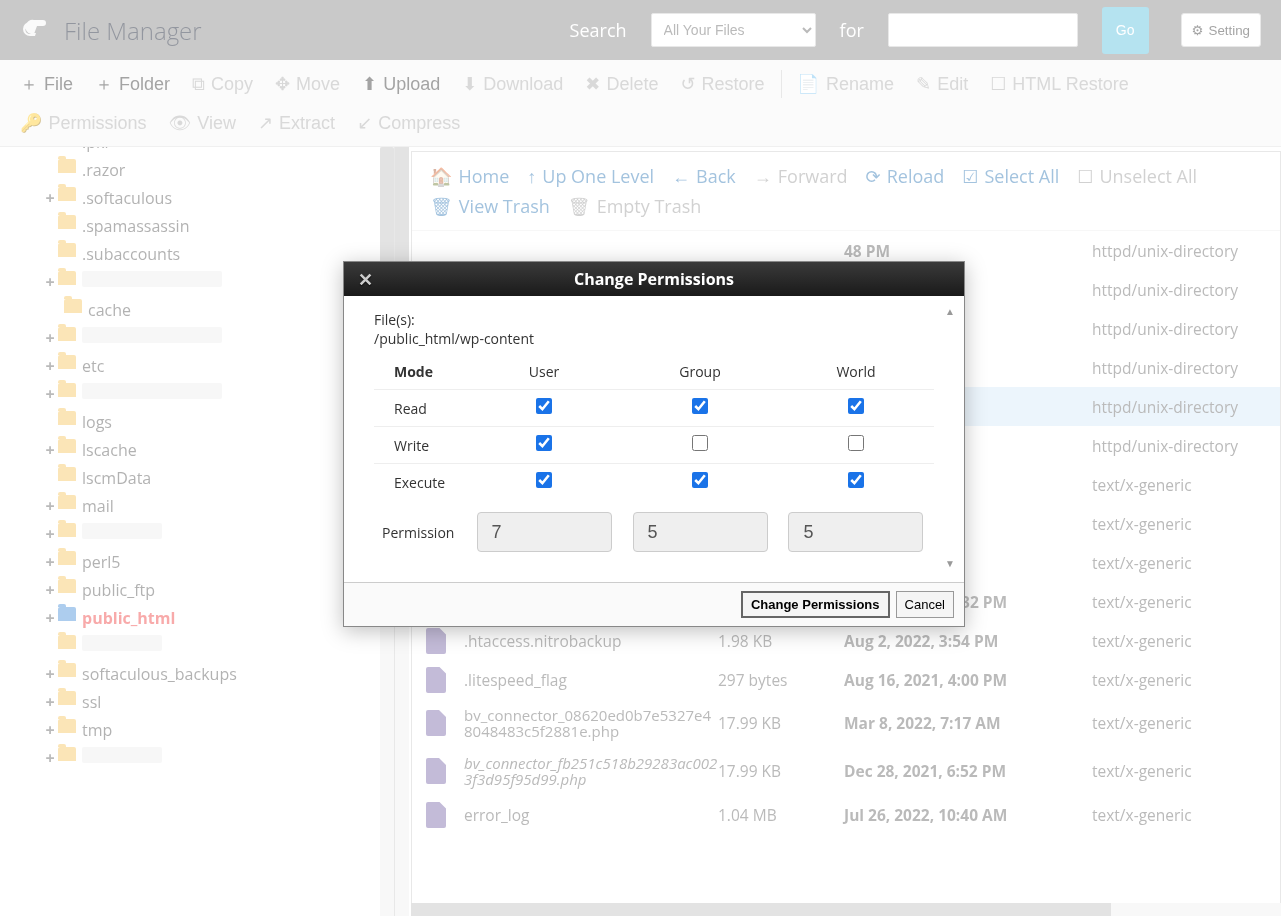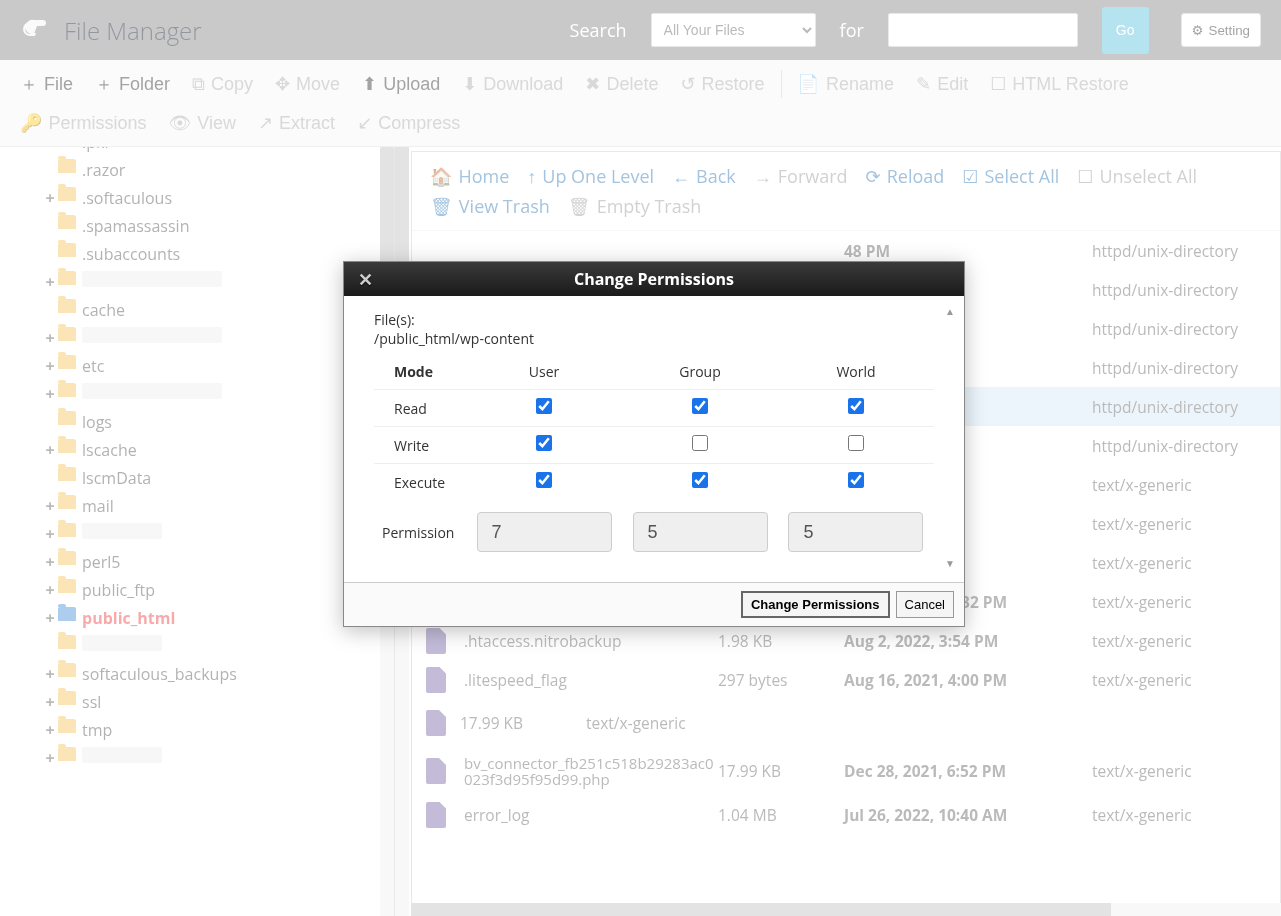--- a/index.html
+++ b/index.html
@@ -202,21 +202,21 @@
         </div>
         <div class="tree-item" style="padding-left: 58px;">
           <span class="folder-ico"></span>
           <span class="label">.subaccounts</span>
         </div>
         <div class="tree-item" style="padding-left: 58px;">
           <span class="expander" style="left:44px">+</span>
           <span class="folder-ico"></span>
           <span class="redacted" style="width:140px"></span>
         </div>
-        <div class="tree-item" style="padding-left: 58px;">
+        <div class="tree-item" style="padding-left: 58px; margin-left: 6px;">
           <span class="folder-ico"></span>
           <span class="label">cache</span>
         </div>
         <div class="tree-item" style="padding-left: 58px;">
           <span class="expander" style="left:44px">+</span>
           <span class="folder-ico"></span>
           <span class="redacted" style="width:140px"></span>
         </div>
         <div class="tree-item" style="padding-left: 58px;">
           <span class="expander" style="left:44px">+</span>
@@ -427,28 +427,30 @@
               </div>
               <div class="col-name" style="">.litespeed_flag</div>
               <div class="col-size">297 bytes</div>
               <div class="col-date">Aug 16, 2021, 4:00 PM</div>
               <div class="col-type">text/x-generic</div>
             </div>
             <div class="row" style="height: 48px;">
               <div class="file-icon col-icon">
                 <span class="doc purple"></span>
               </div>
+              <div class="col-name" style="word-break:break-all;line-height:1.1;font-size:15px;">bv_connector_08620ed0b7e5327e48048483c5f2881e.php</div>
               <div class="col-size">17.99 KB</div>
+              <div class="col-date">Mar 8, 2022, 7:17 AM</div>
               <div class="col-type">text/x-generic</div>
             </div>
             <div class="row" style="height: 48px;">
               <div class="file-icon col-icon">
                 <span class="doc purple"></span>
               </div>
-              <div class="col-name" style="word-break:break-all;line-height:1.1;font-size:15px;">bv_connector_fb251c518b29283ac0023f3d95f95d99.php</div>
+              <div class="col-name" style="word-break:break-all;line-height:1.1;font-size:15px;font-style:italic;">bv_connector_fb251c518b29283ac0023f3d95f95d99.php</div>
               <div class="col-size">17.99 KB</div>
               <div class="col-date">Dec 28, 2021, 6:52 PM</div>
               <div class="col-type">text/x-generic</div>
             </div>
             <div class="row">
               <div class="file-icon col-icon">
                 <span class="doc purple"></span>
               </div>
               <div class="col-name" style="">error_log</div>
               <div class="col-size">1.04 MB</div>

